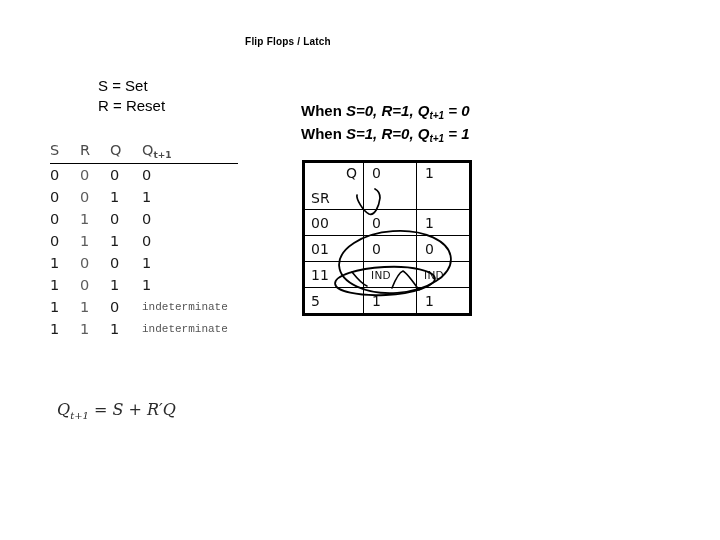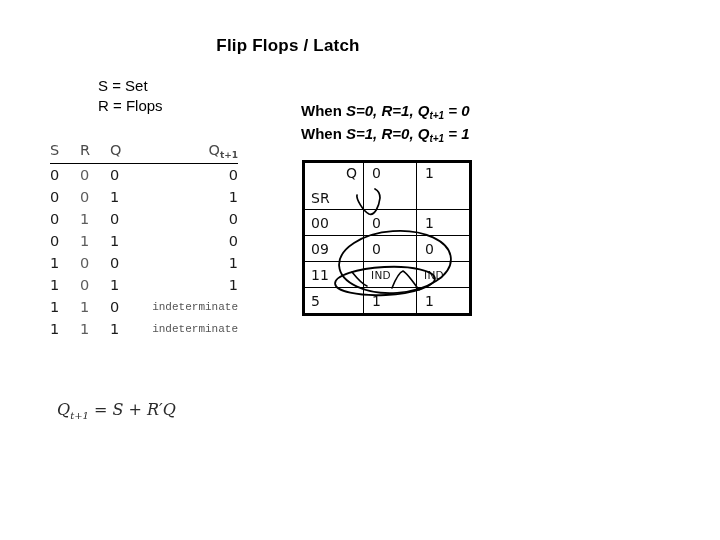--- a/index.html
+++ b/index.html
@@ -16,21 +16,21 @@
     color: #000000;
   }
 
   
   #slide-title {
     position: absolute;
     left: 0;
     top: 36px;
     width: 576px;
     text-align: center;
-    font-size: 17px;
+    font-size: 10px;
     font-weight: bold;
     letter-spacing: 0.2px;
   }
 
   
   #legend {
     position: absolute;
     left: 50px;
     top: 76px;
     font-size: 15px;
@@ -90,21 +90,21 @@
   #truth-table td {
     padding: 3px 0 3px 0;
     text-align: left;
     font-size: 14.5px;
     color: #1b1b1b;
     line-height: 16px;
   }
   #truth-table .c-s  { width: 30px; }
   #truth-table .c-r  { width: 30px; }
   #truth-table .c-q  { width: 32px; }
-  #truth-table .c-qn { width: 96px; text-align: right; }
+  #truth-table .c-qn { width: 96px; }
   #truth-table .dim { color: #5d5d5d; }
   #truth-table .ind {
     font-size: 11px;
     color: #555555;
     font-family: Liberation Mono, monospace;
   }
   #truth-table sub {
     font-size: 9px;
     font-weight: bold;
     vertical-align: baseline;
@@ -193,21 +193,21 @@
   }
   #equation .op { font-style: normal; }
 </style>
 </head>
 <body>
 
 <div id="slide-title">Flip Flops / Latch</div>
 
 <div id="legend">
   <div class="legend-line">S = Set</div>
-  <div class="legend-line">R = Flops</div>
+  <div class="legend-line">R = Reset</div>
 </div>
 
 <div id="notes">
   <div class="note-line">
     <span>When </span><span class="v">S</span><span class="v">=0, </span><span class="v">R</span><span class="v">=1, </span><span class="v">Q</span><sub>t+1</sub><span class="v"> = 0</span>
   </div>
   <div class="note-line">
     <span>When </span><span class="v">S</span><span class="v">=1, </span><span class="v">R</span><span class="v">=0, </span><span class="v">Q</span><sub>t+1</sub><span class="v"> = 1</span>
   </div>
 </div>
@@ -288,21 +288,21 @@
           </td>
           <td class="col-v0" style="vertical-align: top; padding-top: 2px;">0</td>
           <td class="col-v1" style="vertical-align: top; padding-top: 2px;">1</td>
         </tr>
         <tr>
           <td class="col-label">00</td>
           <td class="col-v0">0</td>
           <td class="col-v1">1</td>
         </tr>
         <tr>
-          <td class="col-label">09</td>
+          <td class="col-label">01</td>
           <td class="col-v0">0</td>
           <td class="col-v1">0</td>
         </tr>
         <tr>
           <td class="col-label">11</td>
           <td class="col-v0 ind-cell">IND</td>
           <td class="col-v1 ind-cell">IND</td>
         </tr>
         <tr>
           <td class="col-label">5</td>

